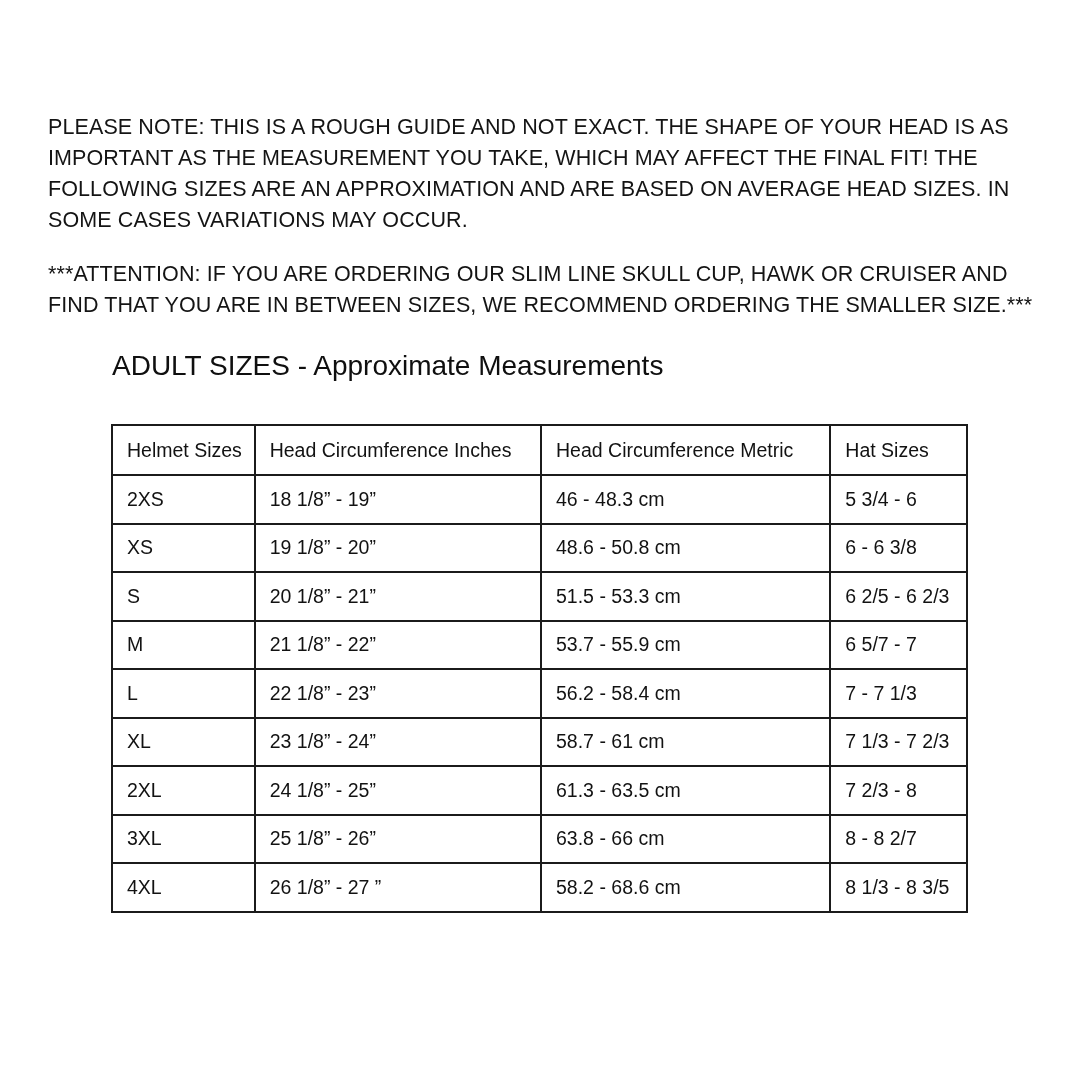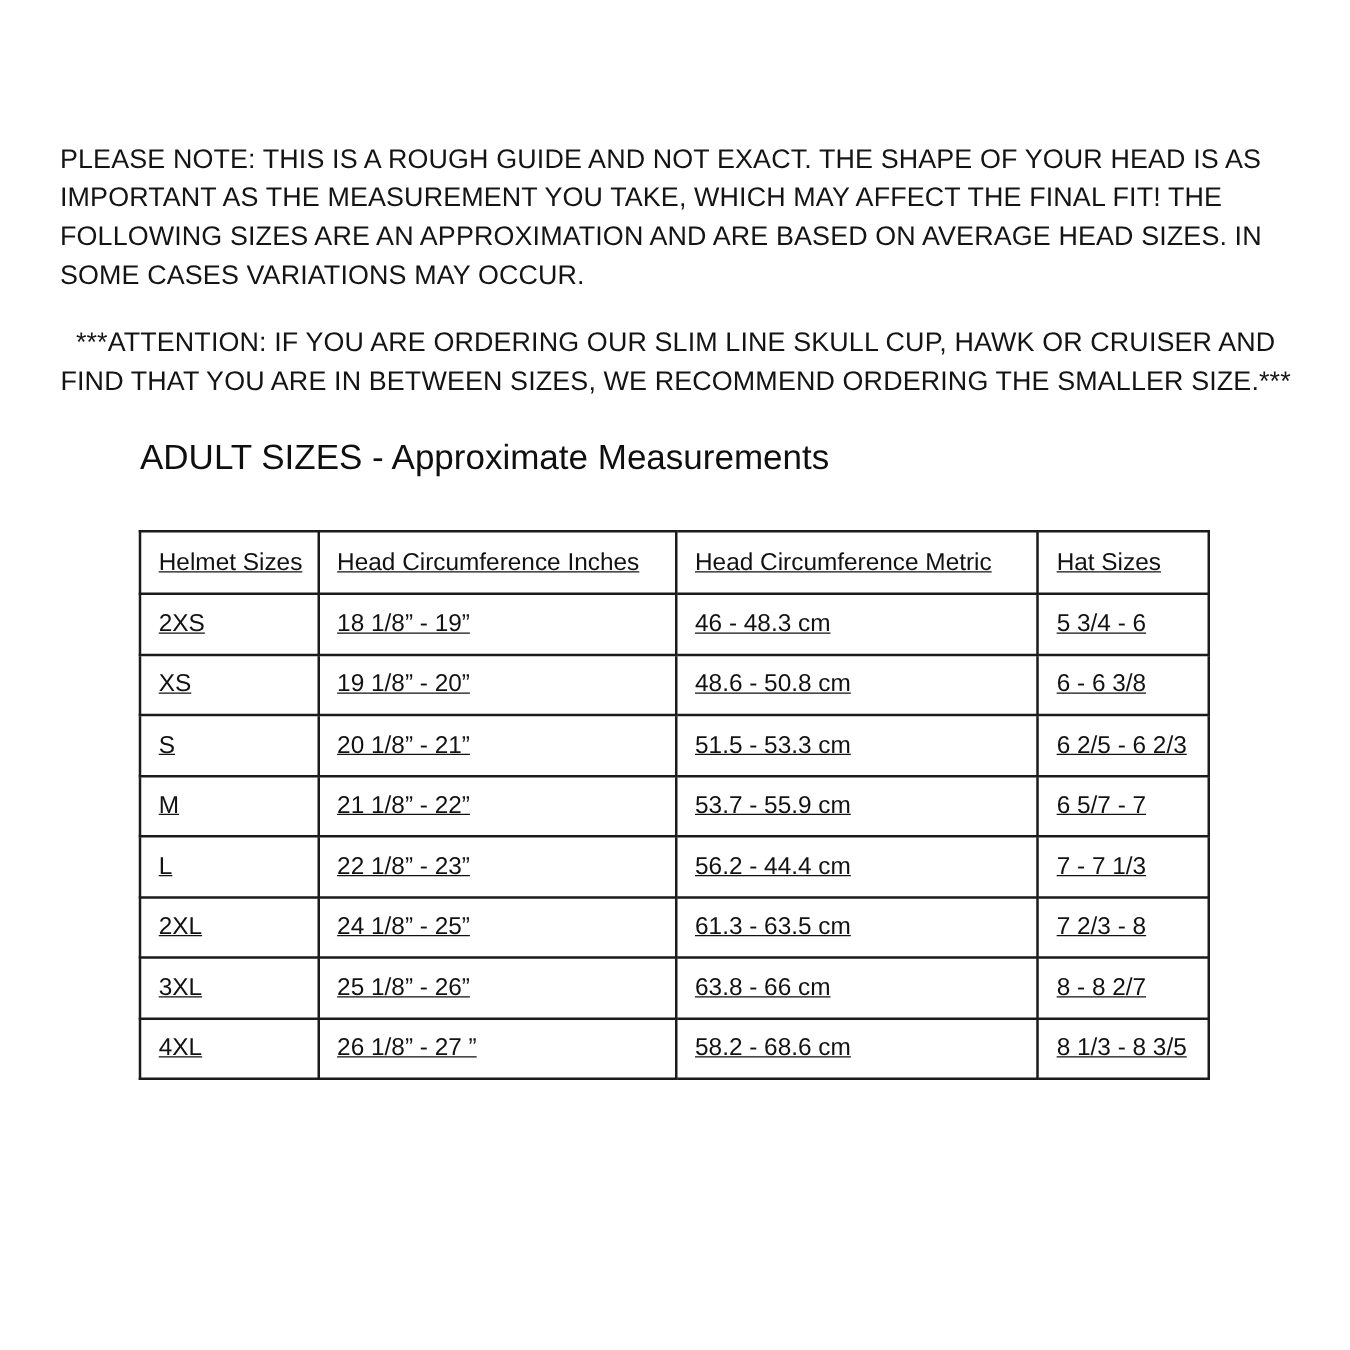--- a/index.html
+++ b/index.html
@@ -29,21 +29,20 @@
   }
   .note-para {
     font-size: 21.5px;
     line-height: 31px;
     letter-spacing: 0.1px;
     margin: 0 0 0 0;
     color: #141414;
   }
   .note-para.second {
     margin-top: 23px;
-    text-align: center;
   }
   .title {
     position: absolute;
     left: 112px;
     top: 340px;
     font-size: 28px;
     line-height: 52px;
     color: #0f0f0f;
     white-space: nowrap;
   }
@@ -59,21 +58,20 @@
   table.size-table td {
     border: 2px solid #1b1b1b;
     text-align: left;
     vertical-align: middle;
     font-size: 19.5px;
     font-weight: normal;
     color: #121212;
     padding: 0 0 0 14px;
     height: 48.5px;
     box-sizing: border-box;
-    text-decoration: underline;
   }
   table.size-table col.c0 { width: 143px; }
   table.size-table col.c1 { width: 287px; }
   table.size-table col.c2 { width: 290px; }
   table.size-table col.c3 { width: 137px; }
   table.size-table thead th {
     height: 50px;
   }
 </style>
 </head>
@@ -124,22 +122,28 @@
       </tr>
       <tr>
         <td>M</td>
         <td>21 1/8” - 22”</td>
         <td>53.7 - 55.9 cm</td>
         <td>6 5/7 - 7</td>
       </tr>
       <tr>
         <td>L</td>
         <td>22 1/8” - 23”</td>
-        <td>56.2 - 44.4 cm</td>
+        <td>56.2 - 58.4 cm</td>
         <td>7 - 7 1/3</td>
+      </tr>
+      <tr>
+        <td>XL</td>
+        <td>23 1/8” - 24”</td>
+        <td>58.7 - 61 cm</td>
+        <td>7 1/3 - 7 2/3</td>
       </tr>
       <tr>
         <td>2XL</td>
         <td>24 1/8” - 25”</td>
         <td>61.3 - 63.5 cm</td>
         <td>7 2/3 - 8</td>
       </tr>
       <tr>
         <td>3XL</td>
         <td>25 1/8” - 26”</td>

